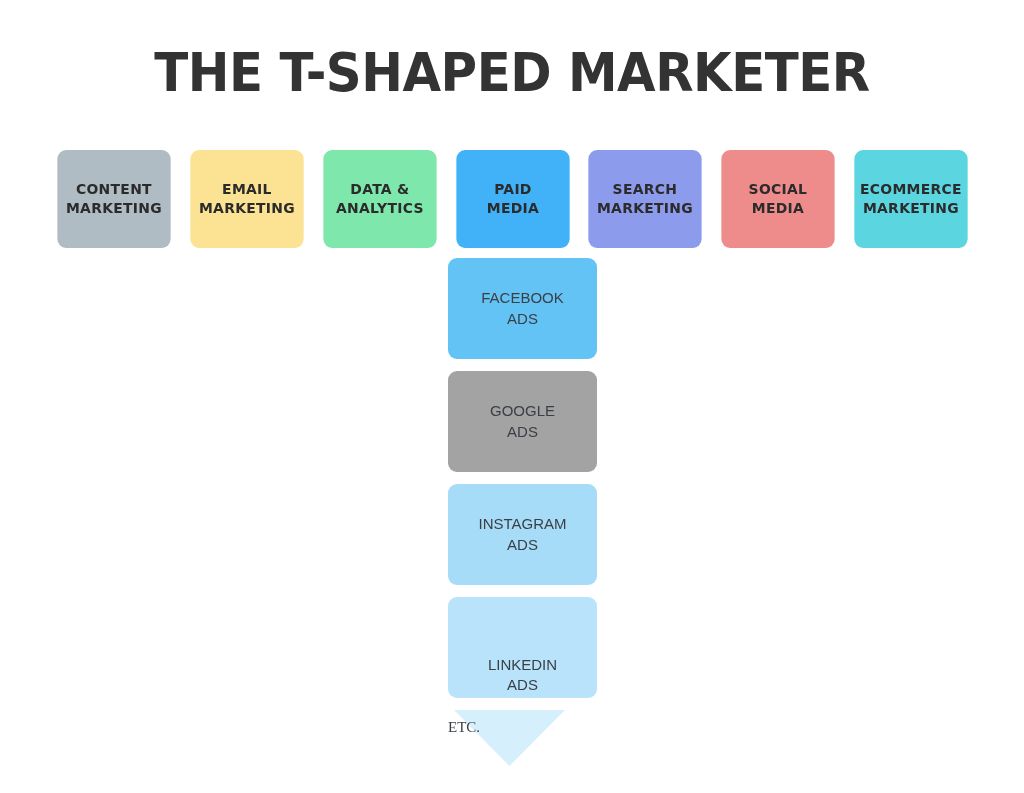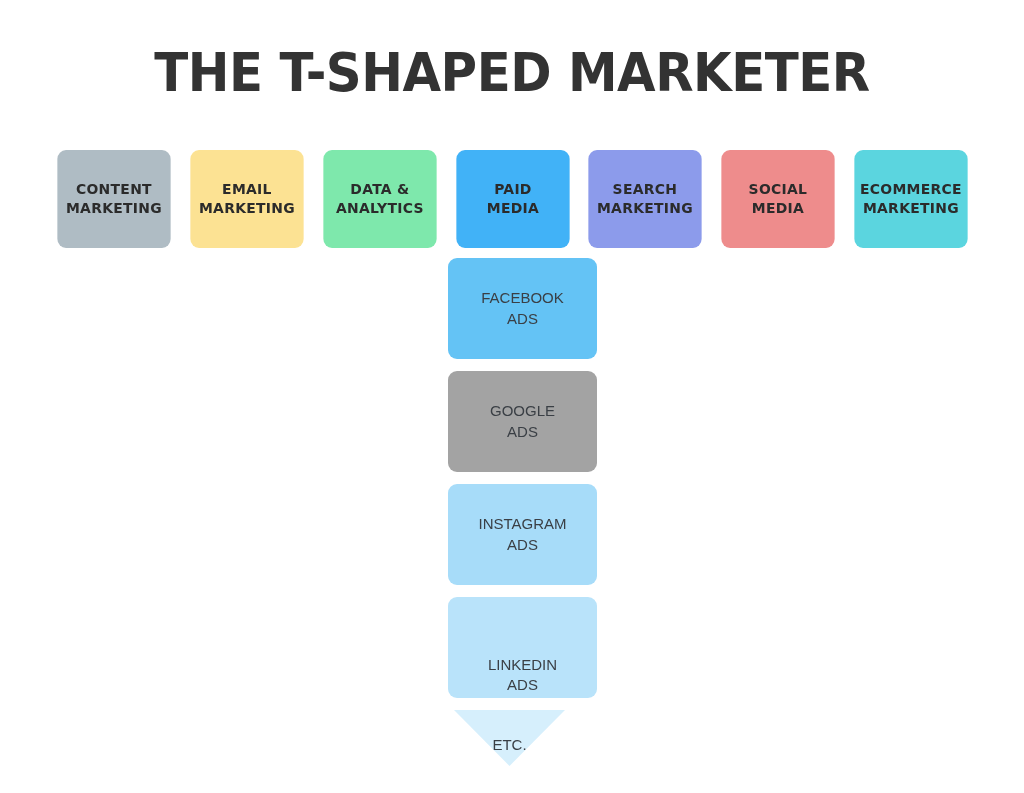--- a/index.html
+++ b/index.html
@@ -100,25 +100,24 @@
     height: 56px;
   }
   #etc-arrow svg {
     position: absolute;
     top: 0;
     left: 0;
     display: block;
   }
   #etc-label {
     position: absolute;
-    top: 26px;
+    top: 8px;
     left: 0;
     width: 123px;
-    text-align: center;
-    font-family: Liberation Sans, sans-serif;
+    font-family: Liberation Serif, serif;
     font-size: 15px;
     color: #3a3f45;
     line-height: 1.2;
   }
 </style>
 </head>
 <body style="background: rgb(255, 255, 255);">
 
 <div id="infographic">
 

